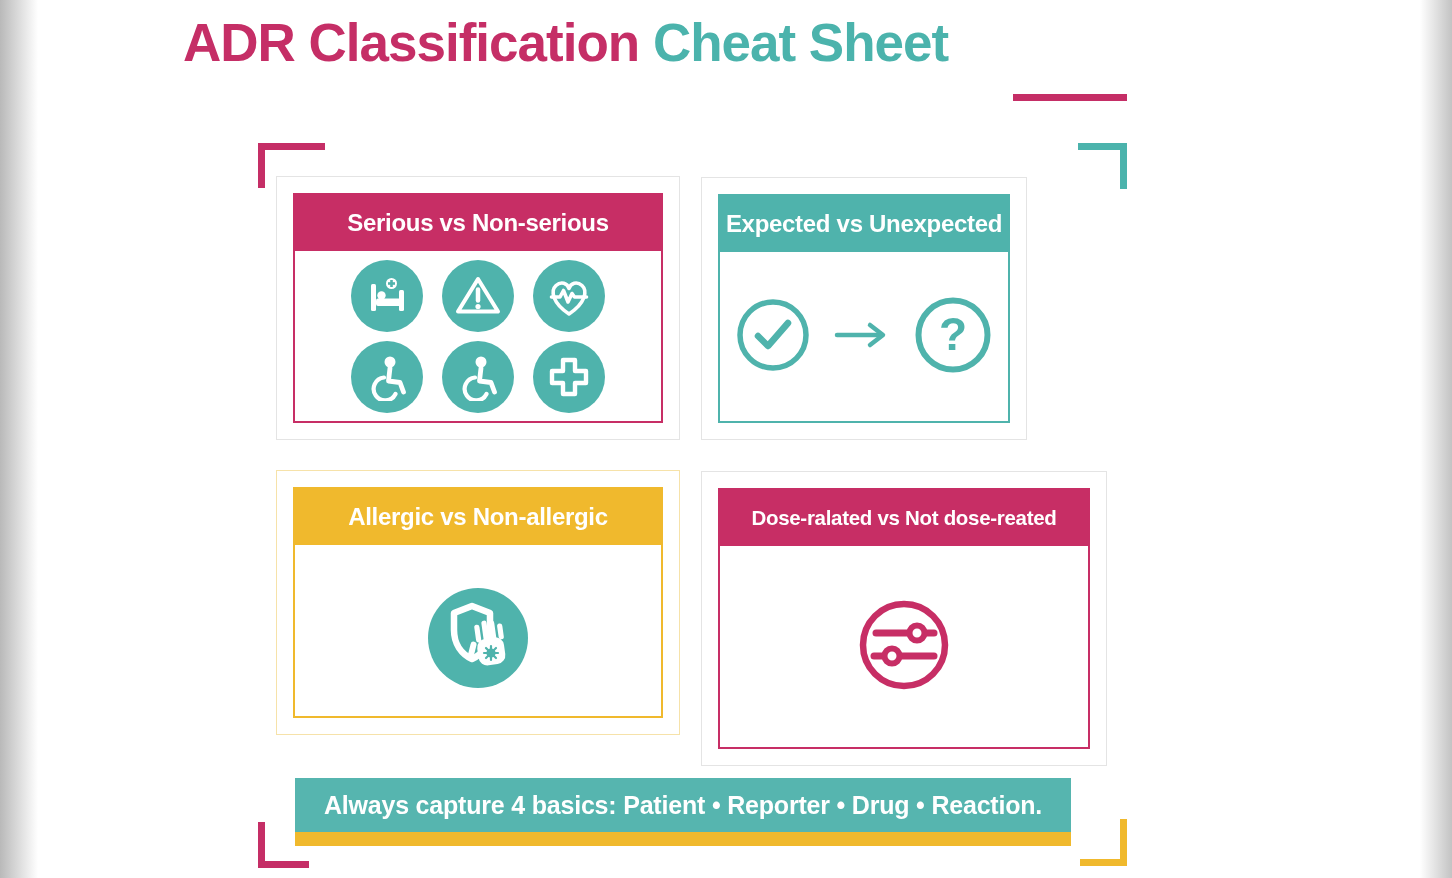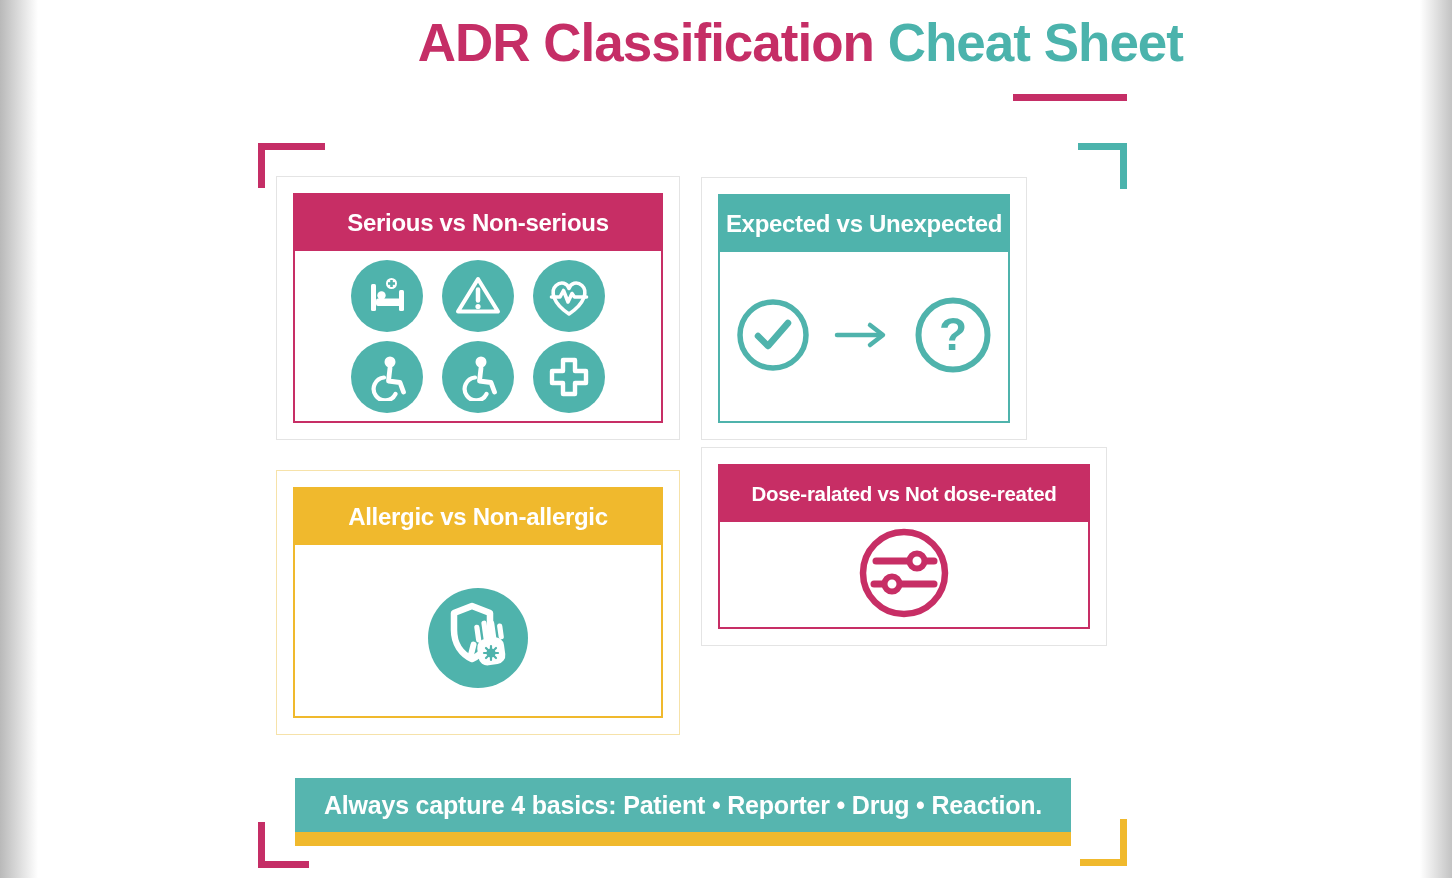--- a/index.html
+++ b/index.html
@@ -7,21 +7,21 @@
     position:relative;width:1452px;height:878px;background:#ffffff;overflow:hidden;
     font-family:"Liberation Sans",sans-serif;
   }
   
   .edge-left{position:absolute;left:0;top:0;width:38px;height:878px;
     background:linear-gradient(90deg,#b9b9b9 0%,#ffffff 100%);pointer-events:none;}
   .edge-right{position:absolute;right:0;top:0;width:32px;height:878px;
     background:linear-gradient(270deg,#c3c3c3 0%,#ffffff 100%);pointer-events:none;}
 
   
-  .title{position:absolute;left:183px;top:12px;width:1000px;text-align:right;
+  .title{position:absolute;left:183px;top:12px;width:1000px;text-align:left;
     font-size:53px;font-weight:bold;letter-spacing:-1px;white-space:nowrap;}
   .title .t1{color:#c52e66;}
   .title .t2{color:#4bb3ac;}
   .title-underline{position:absolute;left:1013px;top:94px;width:114px;height:7px;background:#c52e66;}
 
   
   .bracket{position:absolute;}
   .br-tl{left:258px;top:143px;width:60px;height:38px;border-top:7px solid #c52e66;border-left:7px solid #c52e66;}
   .br-tr{left:1078px;top:143px;width:42px;height:39px;border-top:7px solid #4bb3ac;border-right:7px solid #4bb3ac;}
   .br-bl{left:258px;top:822px;width:44px;height:39px;border-bottom:7px solid #c52e66;border-left:7px solid #c52e66;}
@@ -187,21 +187,21 @@
               <line x1="68" y1="60" x2="58" y2="70"></line>
             </g>
             <circle cx="63" cy="65" r="4.6" fill="#4fb3ac"></circle>
           </svg>
         </div>
 
       </div>
     </div>
   </div>
 
-  <div class="card card--magenta card--dose" style="left:701px;top:447px;width:406px;height:199px;">
+  <div class="card card--magenta card--dose" style="left:701px;top:471px;width:406px;height:295px;">
     <div class="card-inner">
       <div class="card-header">Dose-ralated vs Not dose-reated</div>
       <div class="card-body">
 
         <span>
           <svg width="100" height="100" viewBox="0 0 100 100">
             <circle cx="50" cy="50" r="41" fill="none" stroke="#c72e65" stroke-width="6.5"></circle>
             <line x1="22" y1="38" x2="80" y2="38" stroke="#c72e65" stroke-width="7" stroke-linecap="round"></line>
             <circle cx="63" cy="38" r="7.5" fill="#fff" stroke="#c72e65" stroke-width="6"></circle>
             <line x1="20" y1="61" x2="80" y2="61" stroke="#c72e65" stroke-width="7" stroke-linecap="round"></line>

